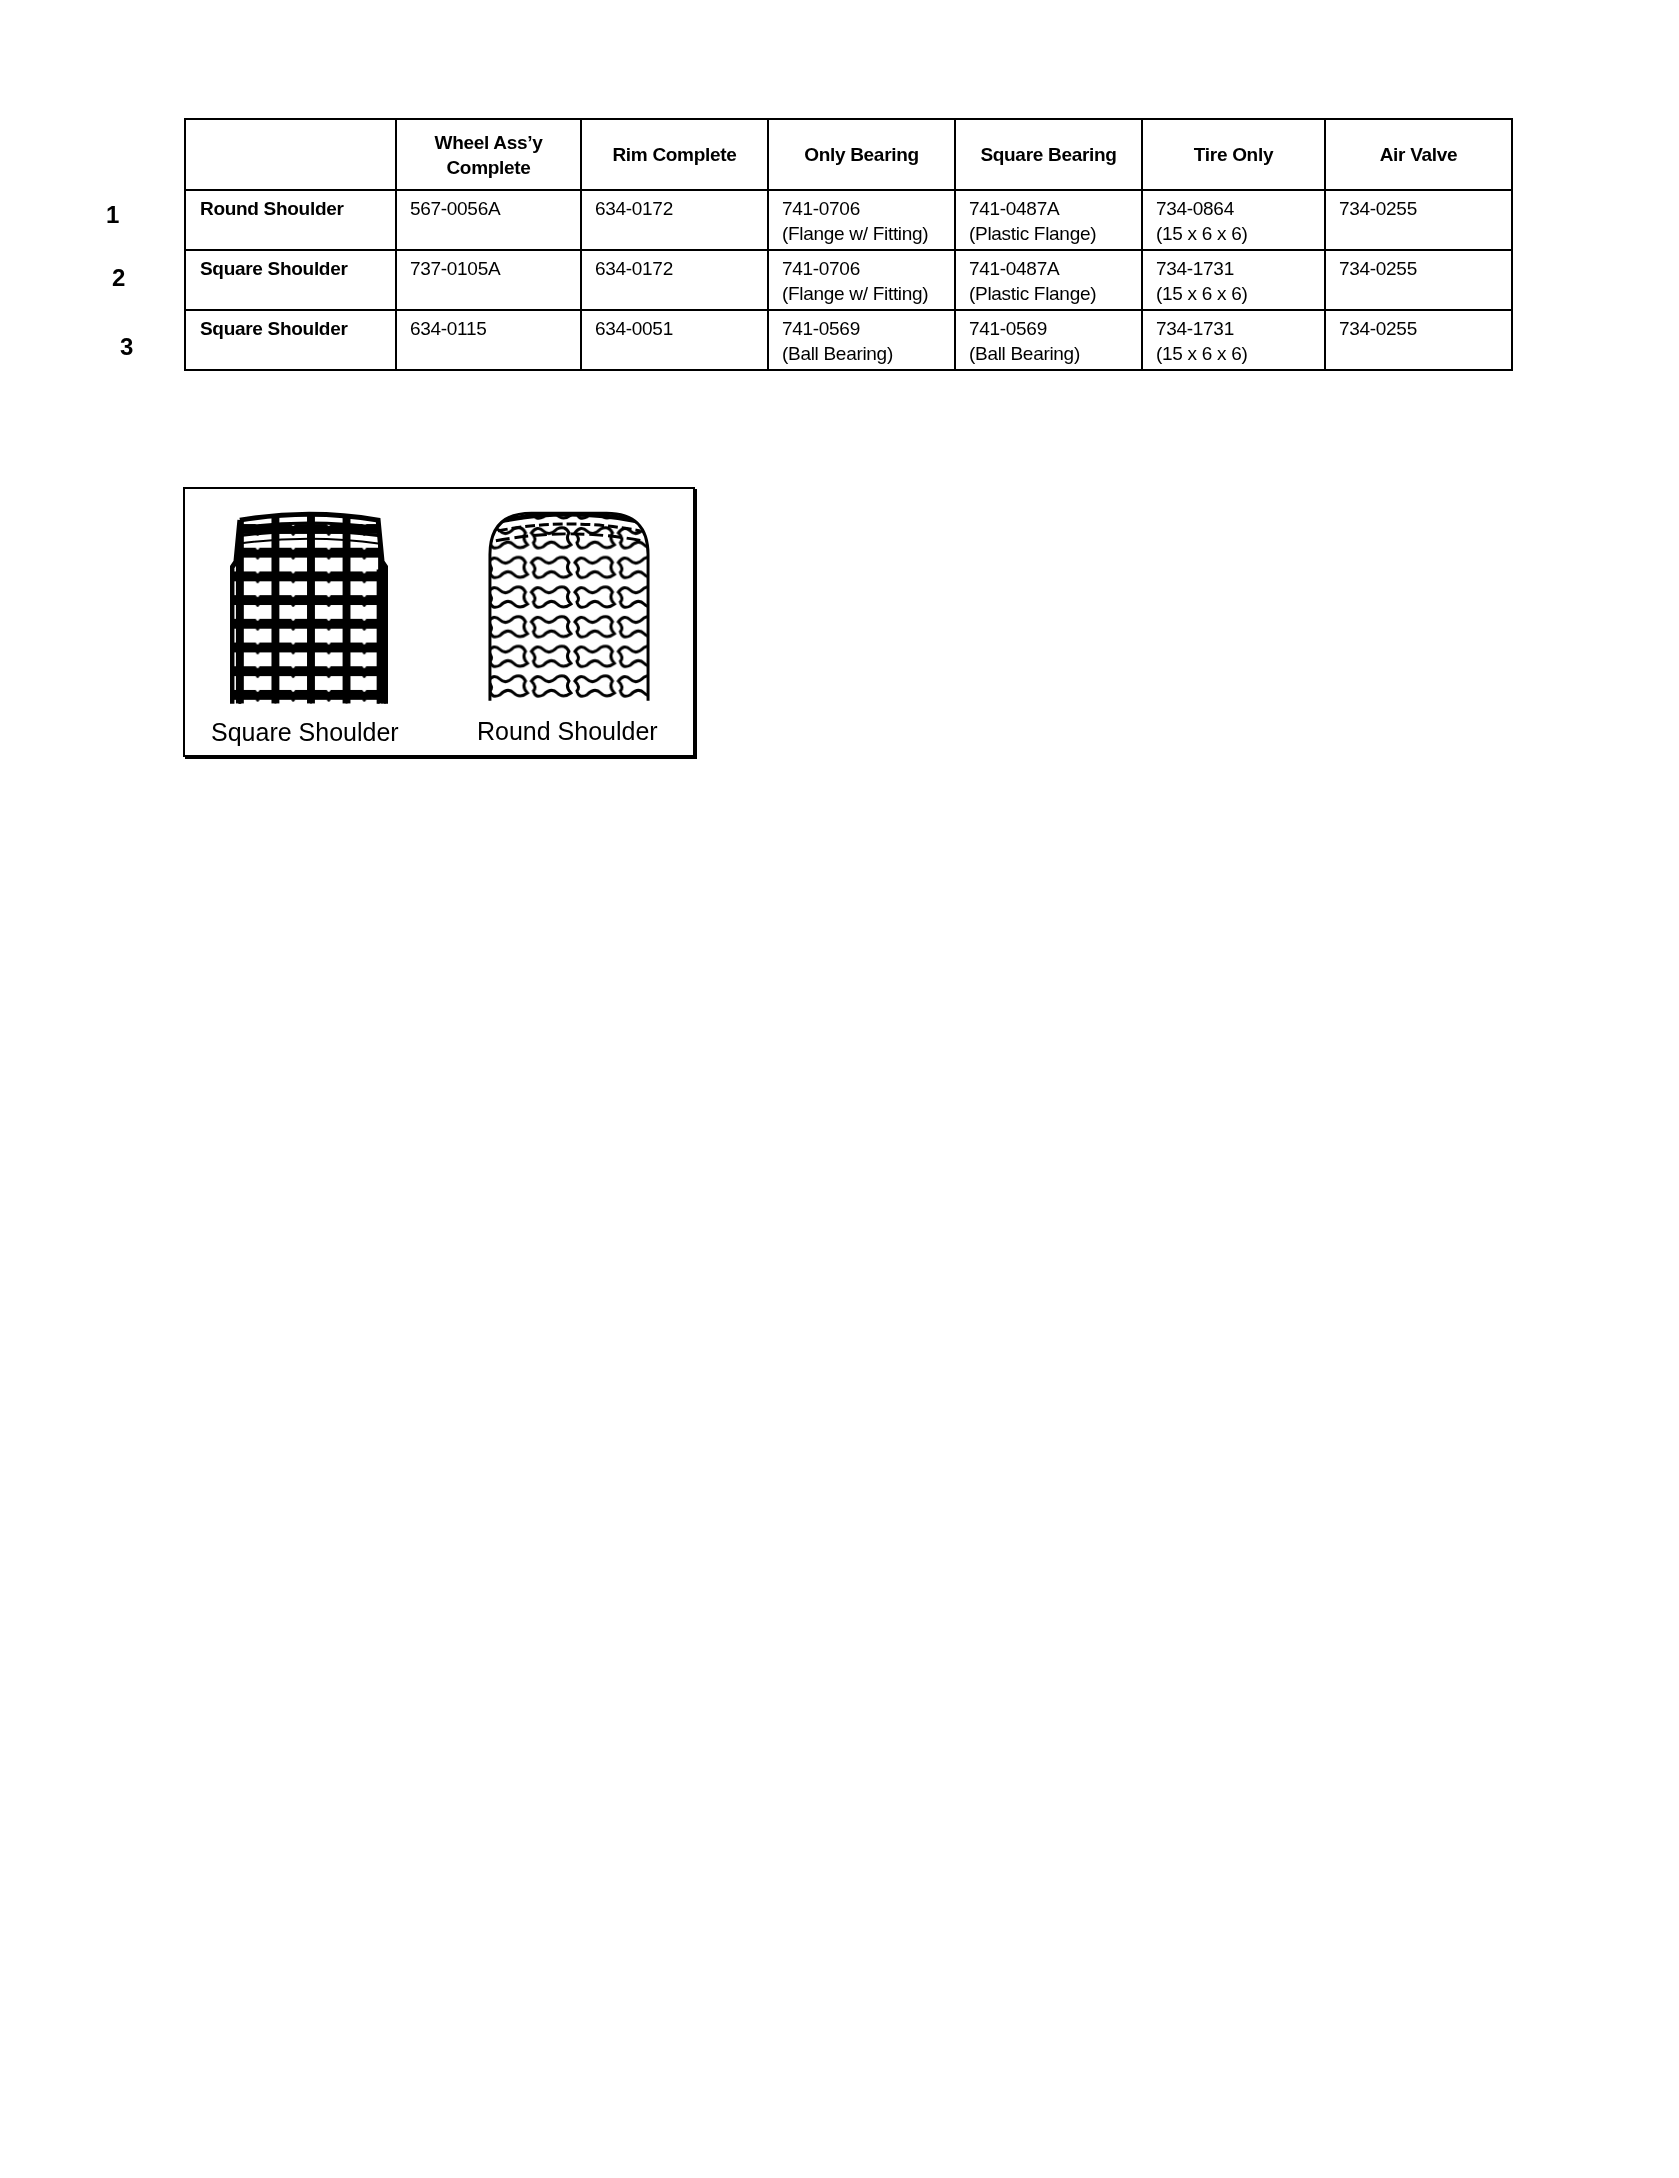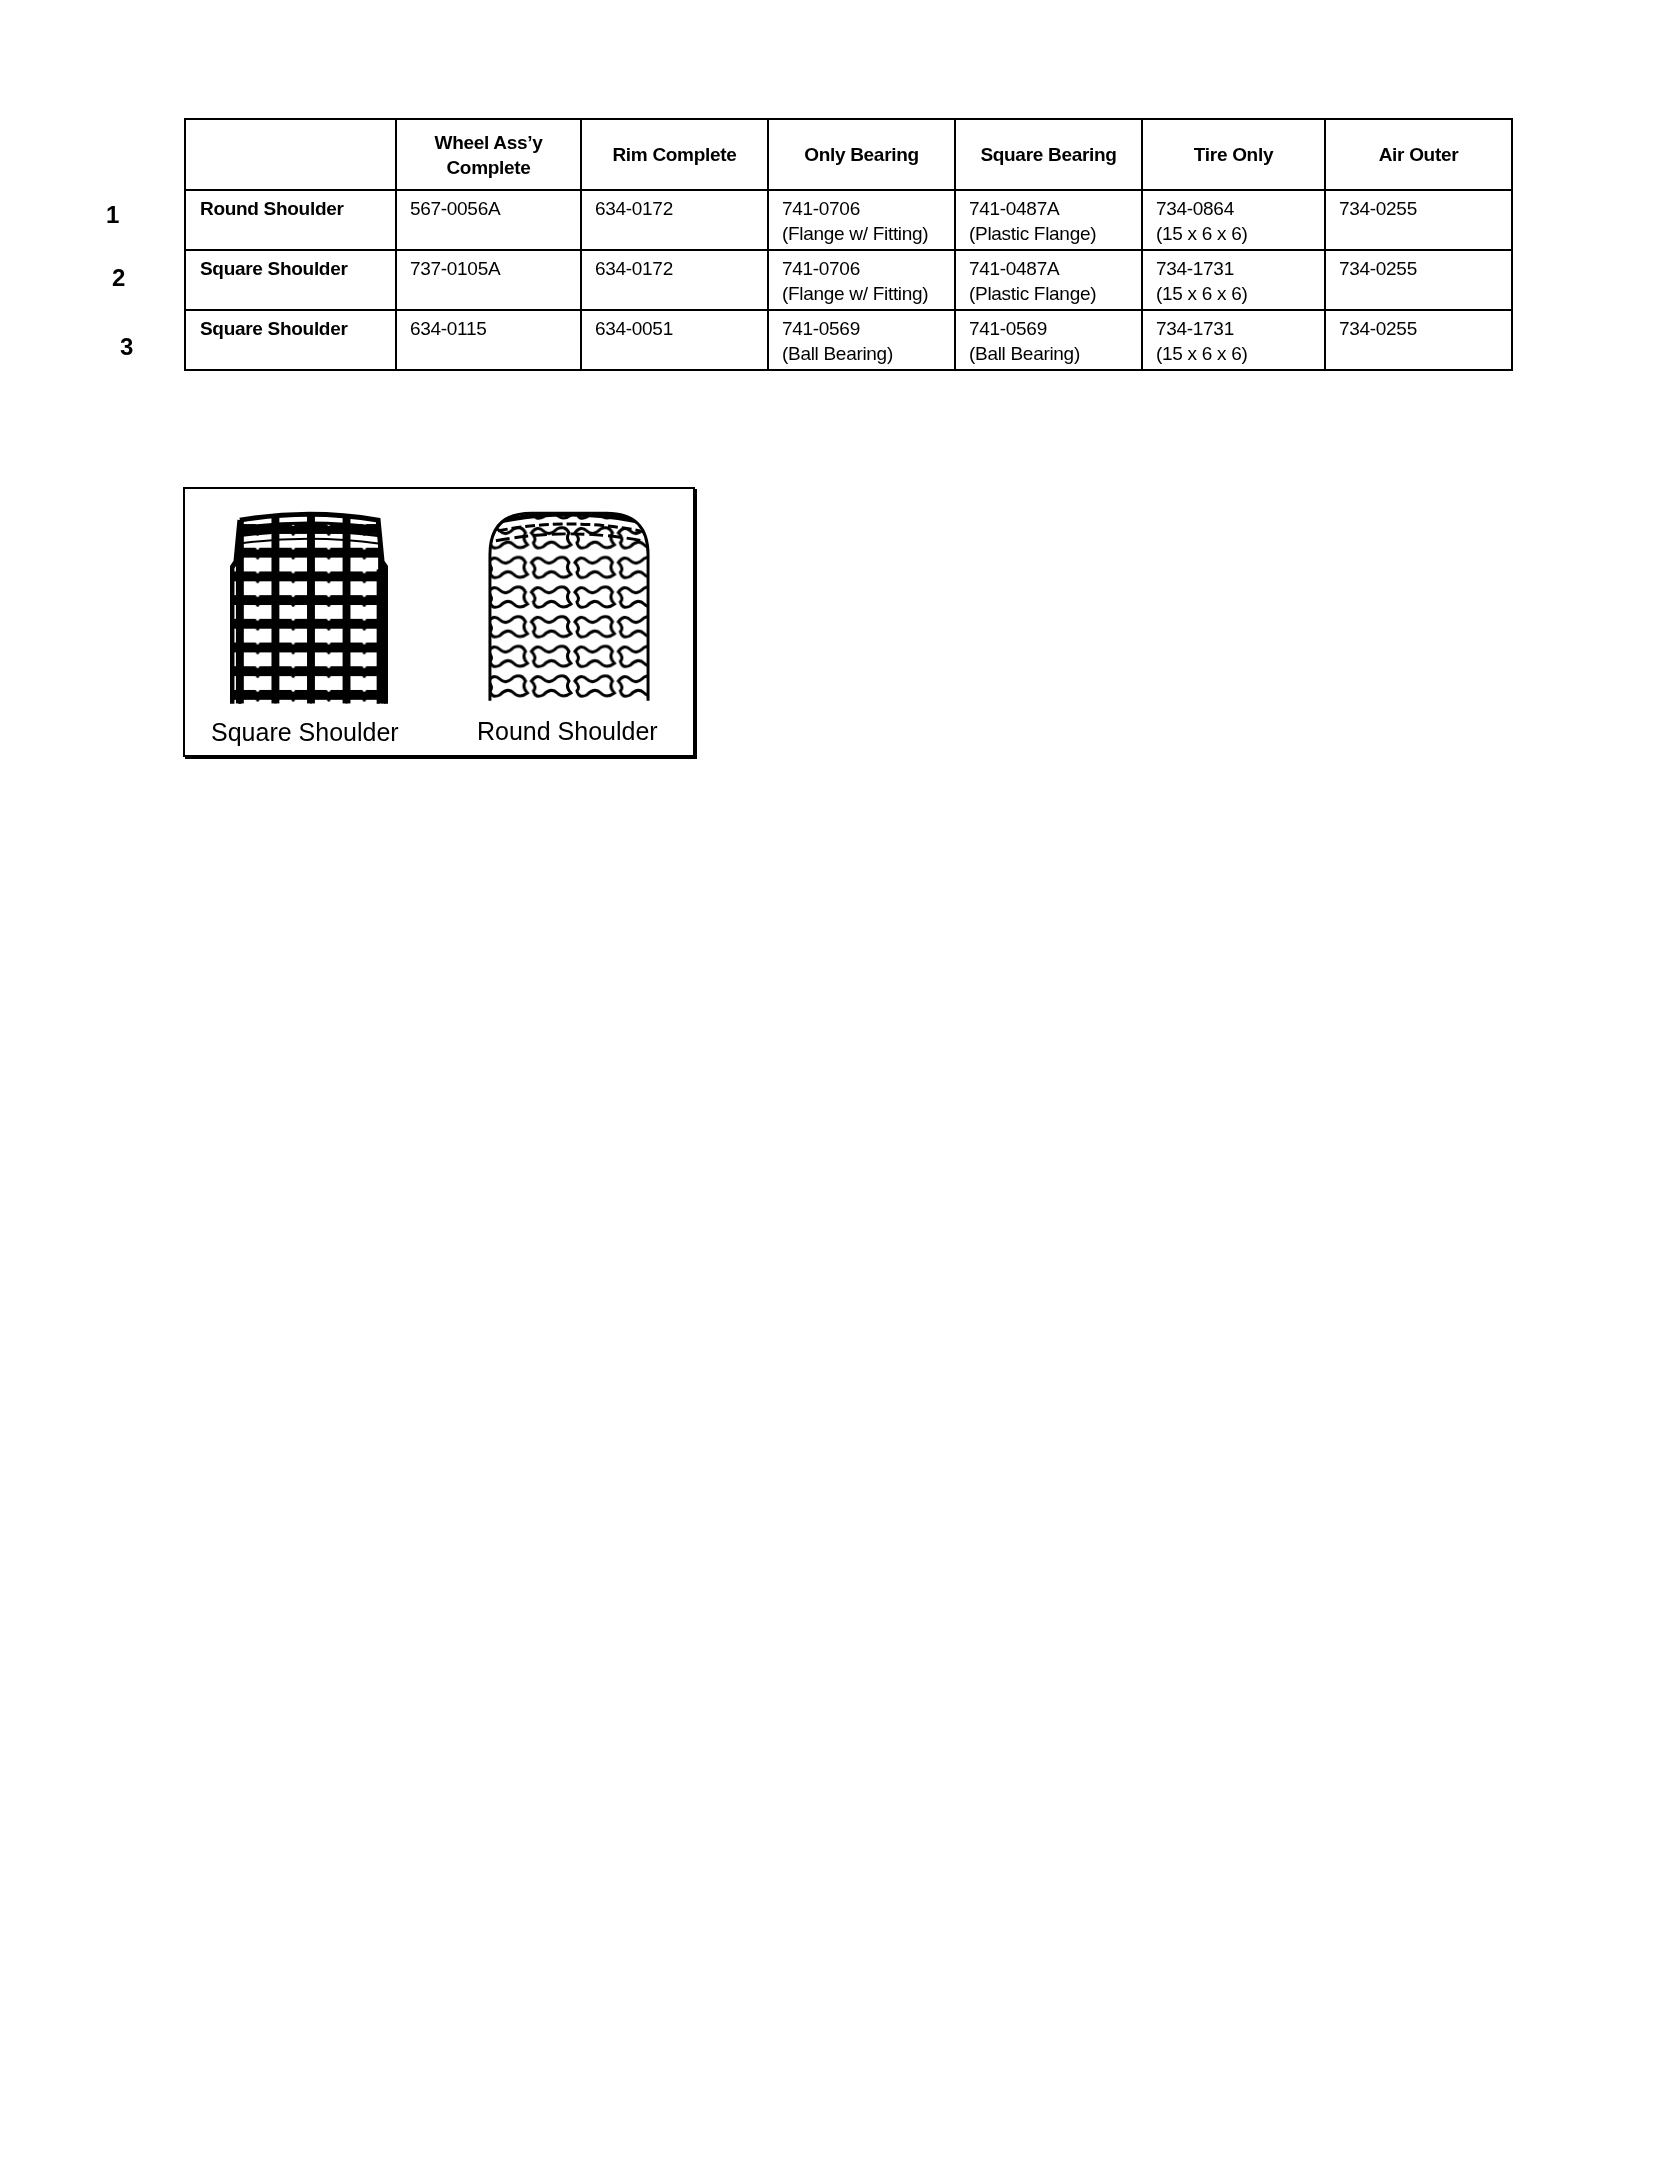--- a/index.html
+++ b/index.html
@@ -41,21 +41,21 @@
     <tr>
       <th></th>
       <th>
         <span class="cell-line">Wheel Ass’y</span>
         <span class="cell-line">Complete</span>
       </th>
       <th>Rim Complete</th>
       <th>Only Bearing</th>
       <th>Square Bearing</th>
       <th>Tire Only</th>
-      <th>Air Outer</th>
+      <th>Air Valve</th>
     </tr>
   </thead>
   <tbody>
     <tr>
       <td class="label">Round Shoulder</td>
       <td>567-0056A</td>
       <td>634-0172</td>
       <td>
         <span class="cell-line">741-0706</span>
         <span class="cell-line">(Flange w/ Fitting)</span>

